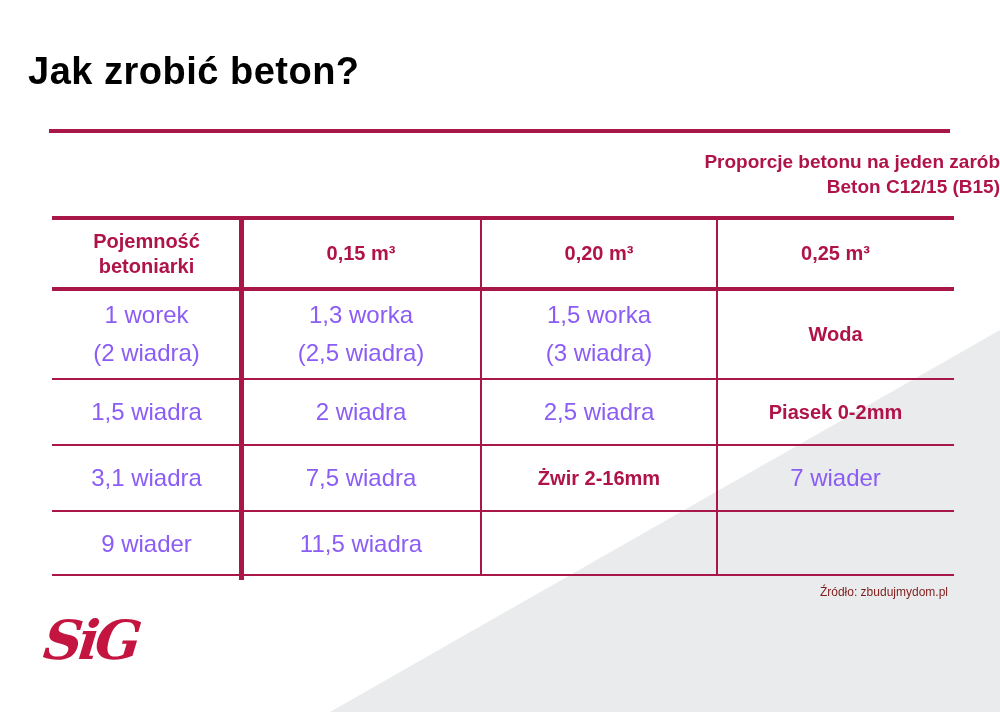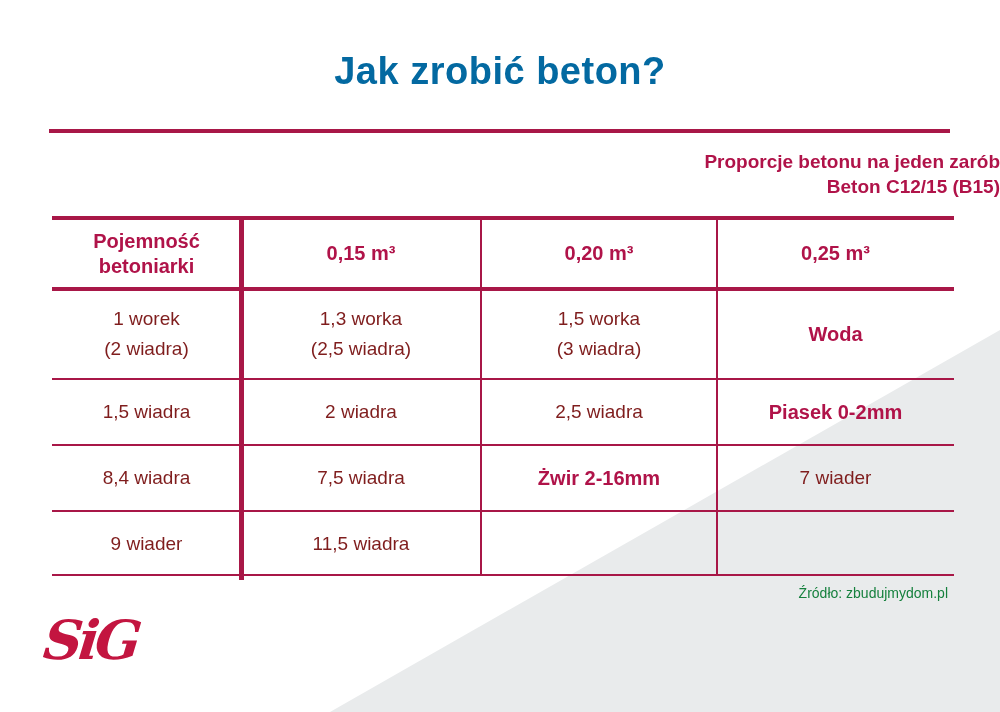--- a/index.html
+++ b/index.html
@@ -15,25 +15,26 @@
     position: absolute;
     left: 0; top: 0;
     width: 1000px; height: 712px;
     background: #e9ebec;
     clip-path: polygon(1000px 330px, 330px 712px, 1000px 712px);
   }
   .title {
     position: absolute;
     left: 0; top: 50px;
     width: 1000px;
-    text-align: center;
+    text-align: left;
     font-size: 38px;
     font-weight: bold;
-    color: #0369a1;
+    color: #000000;
     letter-spacing: 0.5px;
+    padding-left: 28px;
   }
   .top-rule {
     position: absolute;
     left: 49px; top: 129px;
     width: 901px; height: 4px;
     background: #a81747;
   }
   .subtitle {
     position: absolute;
     left: 0; top: 149px;
@@ -56,23 +57,23 @@
     grid-template-columns: 189px 240px 236px 237px;
     grid-template-rows: 71px 90px 66px 66px 65px;
     width: 902px; height: 358px;
   }
   .cell {
     display: flex;
     align-items: center;
     justify-content: center;
     text-align: center;
     white-space: pre-line;
-    font-size: 19px;
-    line-height: 30px;
-    color: #7f1d1d;
+    font-size: 24px;
+    line-height: 38px;
+    color: #8b5cf6;
   }
   .cell.bold {
     font-weight: bold;
     font-size: 20px;
     line-height: 25px;
     color: #b01349;
   }
   .hline, .vline {
     position: absolute;
     background: #a81747;
@@ -83,22 +84,22 @@
   .h-sep1 { top: 160px; height: 2px; }
   .h-sep2 { top: 226px; height: 2px; }
   .h-sep3 { top: 292px; height: 2px; }
   .h-bottom { top: 356px; height: 2px; }
   .v-thick { left: 187px; top: -2px; width: 5px; height: 364px; }
   .v-thin1 { left: 428px; top: 0; width: 2px; height: 358px; }
   .v-thin2 { left: 664px; top: 0; width: 2px; height: 358px; }
   .source {
     position: absolute;
     right: 52px; top: 585px;
-    font-size: 14px;
-    color: #15803d;
+    font-size: 12px;
+    color: #7f1d1d;
   }
   .logo {
     position: absolute;
     left: 44px; top: 608px;
     font-family: "DejaVu Serif", serif;
     font-style: italic;
     font-weight: bold;
     font-size: 54px;
     letter-spacing: -4px;
     color: #c31540;
@@ -137,21 +138,21 @@
 (2,5 wiadra)</div>
       <div class="cell">1,5 worka
 (3 wiadra)</div>
 
       <div class="cell bold">Woda</div>
       <div class="cell">1,5 wiadra</div>
       <div class="cell">2 wiadra</div>
       <div class="cell">2,5 wiadra</div>
 
       <div class="cell bold">Piasek 0-2mm</div>
-      <div class="cell">8,4 wiadra</div>
+      <div class="cell">3,1 wiadra</div>
       <div class="cell">7,5 wiadra</div>
 
       <div class="cell bold">Żwir 2-16mm</div>
       <div class="cell">7 wiader</div>
       <div class="cell">9 wiader</div>
       <div class="cell">11,5 wiadra</div>
     </div>
 
     <div class="hline h-top"></div>
     <div class="hline h-header"></div>

